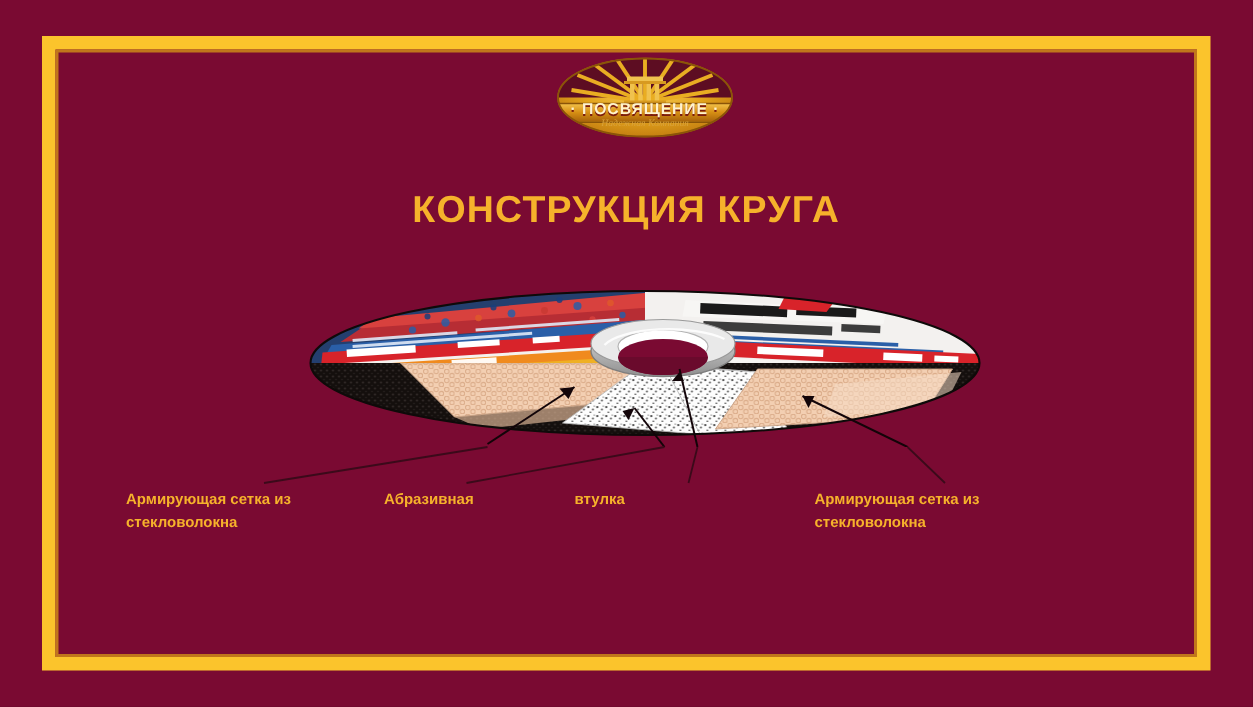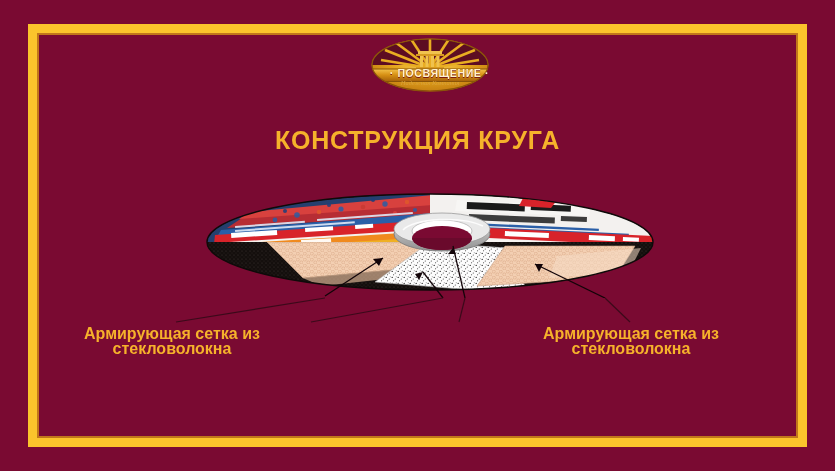--- a/index.html
+++ b/index.html
@@ -46,21 +46,21 @@
     top: 38px;
     width: 118px;
     height: 54px;
   }
   .logo svg { display: block; }
   .logo-word {
     position: absolute;
     left: 0;
     top: 29px;
     width: 118px;
-    text-align: right;
+    text-align: center;
     font-size: 10.5px;
     font-weight: bold;
     letter-spacing: 0.6px;
     color: #fff3cf;
     text-shadow: 0 1px 0 #7a1b10;
     white-space: nowrap;
   }
   .logo-sub {
     position: absolute;
     left: 0;
@@ -93,22 +93,21 @@
     left: 205px;
     top: 186px;
     width: 450px;
     height: 112px;
   }
   .disc-wrap svg { display: block; }
 
   
   .callout {
     position: absolute;
-    text-align: center;
-    font-size: 16px;
+    font-size: 10px;
     font-weight: bold;
     line-height: 15px;
     color: #f6b22b;
   }
   .callout-1 { left: 84px;  top: 326px; width: 176px; }
   .callout-2 { left: 256px; top: 326px; width: 110px; }
   .callout-3 { left: 383px; top: 326px; width: 152px; }
   .callout-4 { left: 543px; top: 326px; width: 176px; }
 </style>
 </head>
@@ -342,23 +341,25 @@
       <line x1="605" y1="298" x2="630" y2="322"></line>
     </g>
   </svg>
 
   <div class="callout callout-1">
     <div>Армирующая сетка из</div>
     <div>стекловолокна</div>
   </div>
 
   <div class="callout callout-2">
+    <div>Абразивная</div>
   </div>
 
   <div class="callout callout-3">
+    <div>втулка</div>
   </div>
 
   <div class="callout callout-4">
     <div>Армирующая сетка из</div>
     <div>стекловолокна</div>
   </div>
 
 </div>
 
 </body></html>

